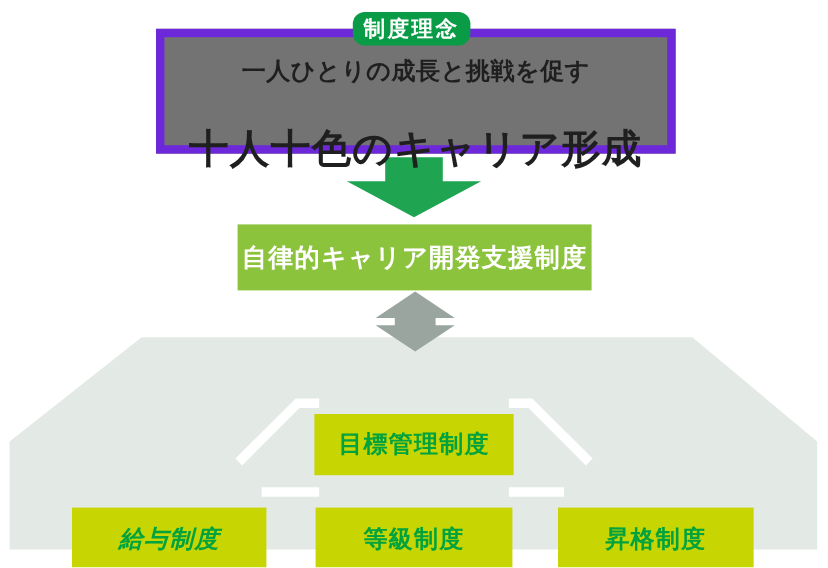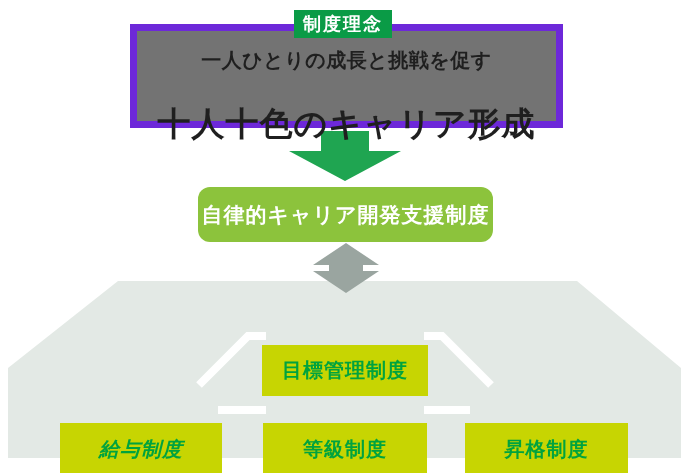--- a/index.html
+++ b/index.html
@@ -58,37 +58,37 @@
     height: 28px;
     background: #0a9b46;
     color: #ffffff;
     font-size: 18px;
     font-weight: 700;
     letter-spacing: 2px;
     display: flex;
     align-items: center;
     justify-content: center;
     z-index: 3;
+    border-radius: 10px;
   }
   .support-box {
     position: absolute;
     left: 198px;
     top: 187px;
     width: 295px;
     height: 55px;
     background: #8cc33c;
     color: #ffffff;
     font-size: 21px;
     font-weight: 700;
     letter-spacing: 1px;
     display: flex;
     align-items: center;
     justify-content: center;
     z-index: 2;
-    border-radius: 12px;
   }
   .node {
     position: absolute;
     background: #c7d502;
     color: #00a33e;
     font-size: 20px;
     font-weight: 700;
     letter-spacing: 1px;
     display: flex;
     align-items: center;

